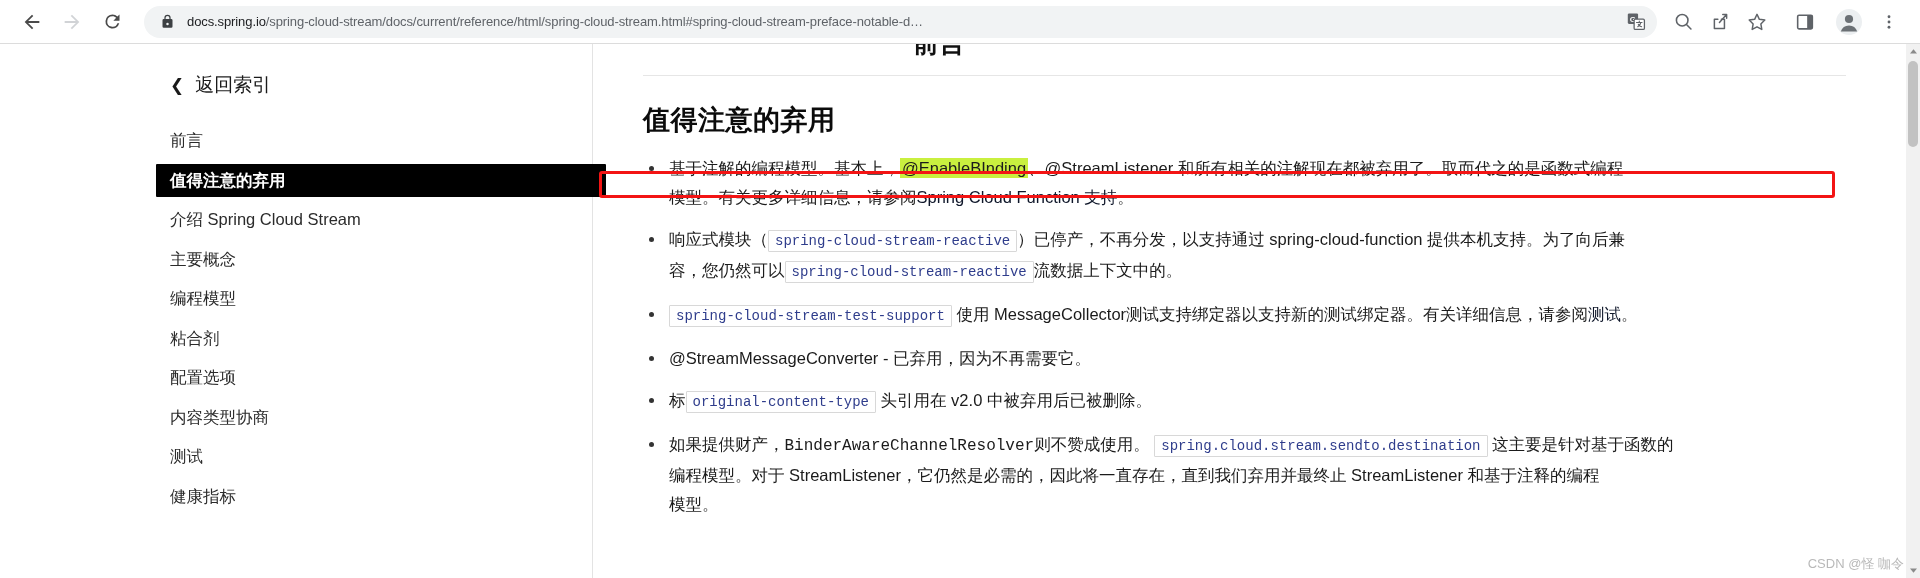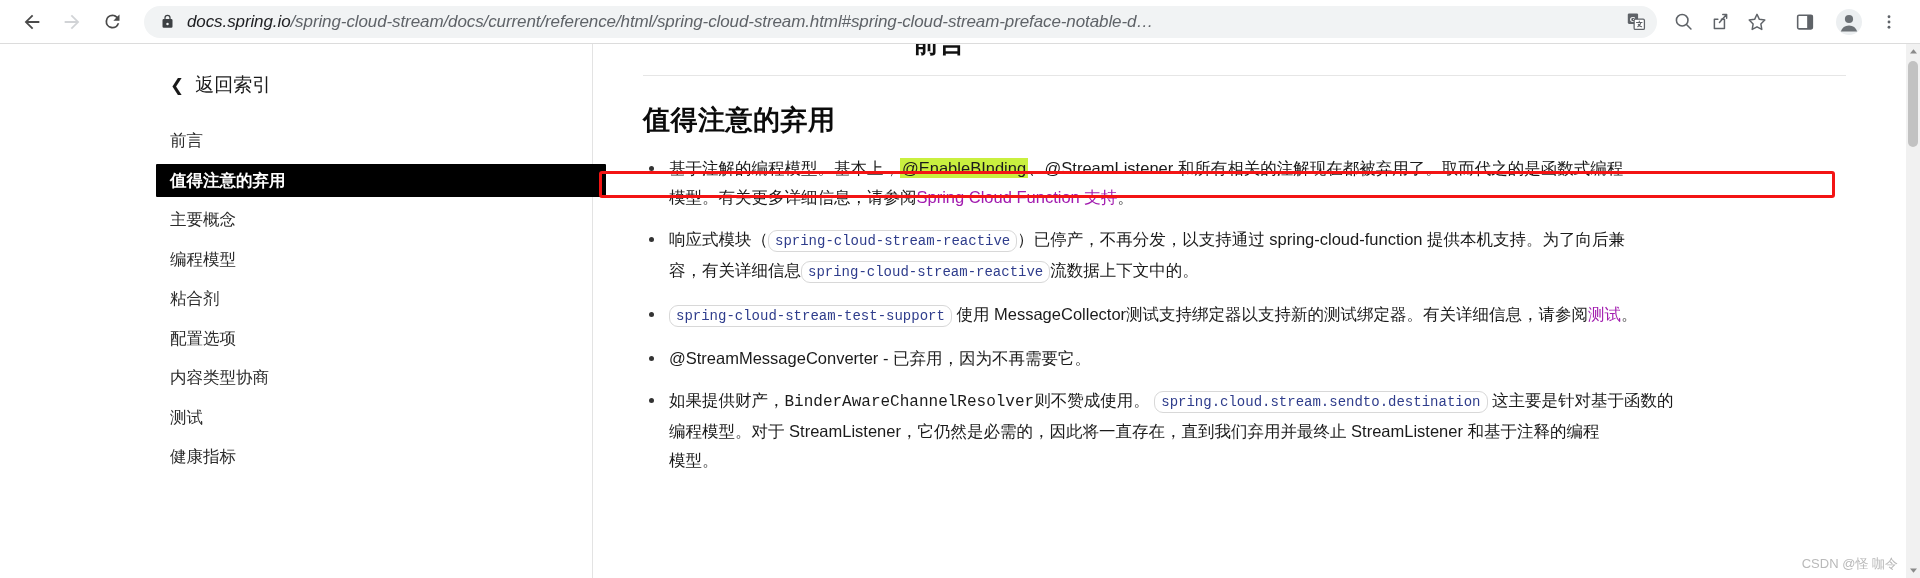--- a/index.html
+++ b/index.html
@@ -58,28 +58,27 @@
     margin-left: 10px;
     margin-right: 6px;
     padding: 0 6px 0 16px;
     box-sizing: border-box;
     min-width: 0;
     cursor: text;
   }
   .lock-icon { flex: 0 0 auto; margin-right: 12px; display:flex; }
   .url {
     flex: 1 1 auto;
-    font-size: 17px;
+    font-size: 13px;
     line-height: 20px;
     color: #5f6368;
     white-space: nowrap;
     overflow: hidden;
     text-overflow: clip;
     letter-spacing: -0.1px;
-    font-style: italic;
   }
   .url .host { color: #202124; font-weight: 400; }
   .omni-icon {
     flex: 0 0 auto;
     width: 30px;
     height: 30px;
     border-radius: 50%;
     display: flex;
     align-items: center;
     justify-content: center;
@@ -236,30 +235,30 @@
     border-radius: 50%;
     background: #333;
   }
   .code {
     font-family: "Liberation Mono", "DejaVu Sans Mono", monospace;
     font-size: 14px;
     color: #2f3d8c;
     border: 1px solid #d8d8d8;
     background: #ffffff;
     padding: 2px 6px;
-    border-radius: 9px;
+    border-radius: 1px;
     white-space: nowrap;
   }
   .mono-plain {
     font-family: "Liberation Mono", "DejaVu Sans Mono", monospace;
     font-size: 16px;
     color: #1b1b1b;
   }
   .ital { }
-  a.lnk { color: #a21caf; text-decoration: none; cursor: pointer; }
+  a.lnk { color: #0f172a; text-decoration: none; cursor: pointer; }
   .hl-green {
     background: #c9f03f;
     padding: 1px 2px;
   }
 
   
   .redbox {
     position: absolute;
     border: 3px solid #f31414;
     border-radius: 3px;
@@ -290,21 +289,21 @@
     height: 86px;
     background: #c2c2c2;
     border-radius: 5px;
     cursor: grab;
   }
   .sb-arrow.bottom { position: absolute; bottom: 0; left: 0; }
 
   
   .watermark {
     position: absolute;
-    right: 22px;
+    right: 16px;
     bottom: 5px;
     font-size: 13px;
     color: #b9b9b9;
     white-space: nowrap;
     z-index: 7;
   }
 </style>
 </head>
 <body>
 
@@ -397,20 +396,21 @@
 
       <nav class="toc">
         <div class="toc-inner">
           <div class="toc-back">
             <span class="chev">❮</span>
             <span>返回索引</span>
           </div>
           <ul class="toc-list">
             <li>前言</li>
             <li class="active">值得注意的弃用</li>
+            <li>介绍 Spring Cloud Stream</li>
             <li>主要概念</li>
             <li>编程模型</li>
             <li>粘合剂</li>
             <li>配置选项</li>
             <li>内容类型协商</li>
             <li>测试</li>
             <li>健康指标</li>
           </ul>
         </div>
       </nav>
@@ -428,32 +428,36 @@
 
           <h1 class="doc-title">值得注意的弃用</h1>
 
           <ul class="bullets">
 
             <li>
               <span>基于注解的编程模型。基本上，</span><span class="hl-green">@EnableBInding</span><span>、</span><span>@StreamListener</span><span> 和所有相关的注解现在都被弃用了</span><span>。取而代之的是函数式编程</span><br><span>模型。有关更多详细信息，请参阅</span><a class="lnk">Spring Cloud Function 支持</a><span>。</span>
             </li>
 
             <li>
-              <span class="ital">响应式模块</span><span>（</span><span class="code">spring-cloud-stream-reactive</span><span>）已停产，不再分发，以支持通过 spring-cloud-function 提供本机支持。为了向后兼</span><br><span>容，有关详细信息</span><span class="code">spring-cloud-stream-reactive</span><span>流数据上下文中的。</span>
+              <span class="ital">响应式模块</span><span>（</span><span class="code">spring-cloud-stream-reactive</span><span>）已停产，不再分发，以支持通过 spring-cloud-function 提供本机支持。为了向后兼</span><br><span>容，您仍然可以</span><span class="code">spring-cloud-stream-reactive</span><span>流数据上下文中的。</span>
             </li>
 
             <li>
               <span class="code">spring-cloud-stream-test-support</span>
               <span>使用 MessageCollector</span><span class="ital">测试支持绑定器以支持新的测试绑定器。</span><span>有关详细信息，请参阅</span><a class="lnk">测试</a><span>。</span>
             </li>
 
             <li>
               <span class="ital">@StreamMessageConverter</span><span> - 已弃用，因为不再需要它。</span>
             </li>
 
+            <li>
+              <span>标</span><span class="code">original-content-type</span>
+              <span>头引用在 v2.0 中被弃用后已被删除。</span>
+            </li>
 
             <li>
               <span>如果提供财产，</span><span class="mono-plain">BinderAwareChannelResolver</span><span>则不赞成使用。</span>
               <span class="code">spring.cloud.stream.sendto.destination</span>
               <span>这主要是针对基于函数的</span><br><span>编程模型。对于 StreamListener，它仍然是必需的，因此将一直存在，直到我们弃用并最终止 StreamListener 和基于注释的编程</span><br><span>模型。</span>
             </li>
           </ul>
 
           <div class="redbox" style="left: 6px; top: 127px; width: 1236px; height: 27px;"></div>
         </div>

